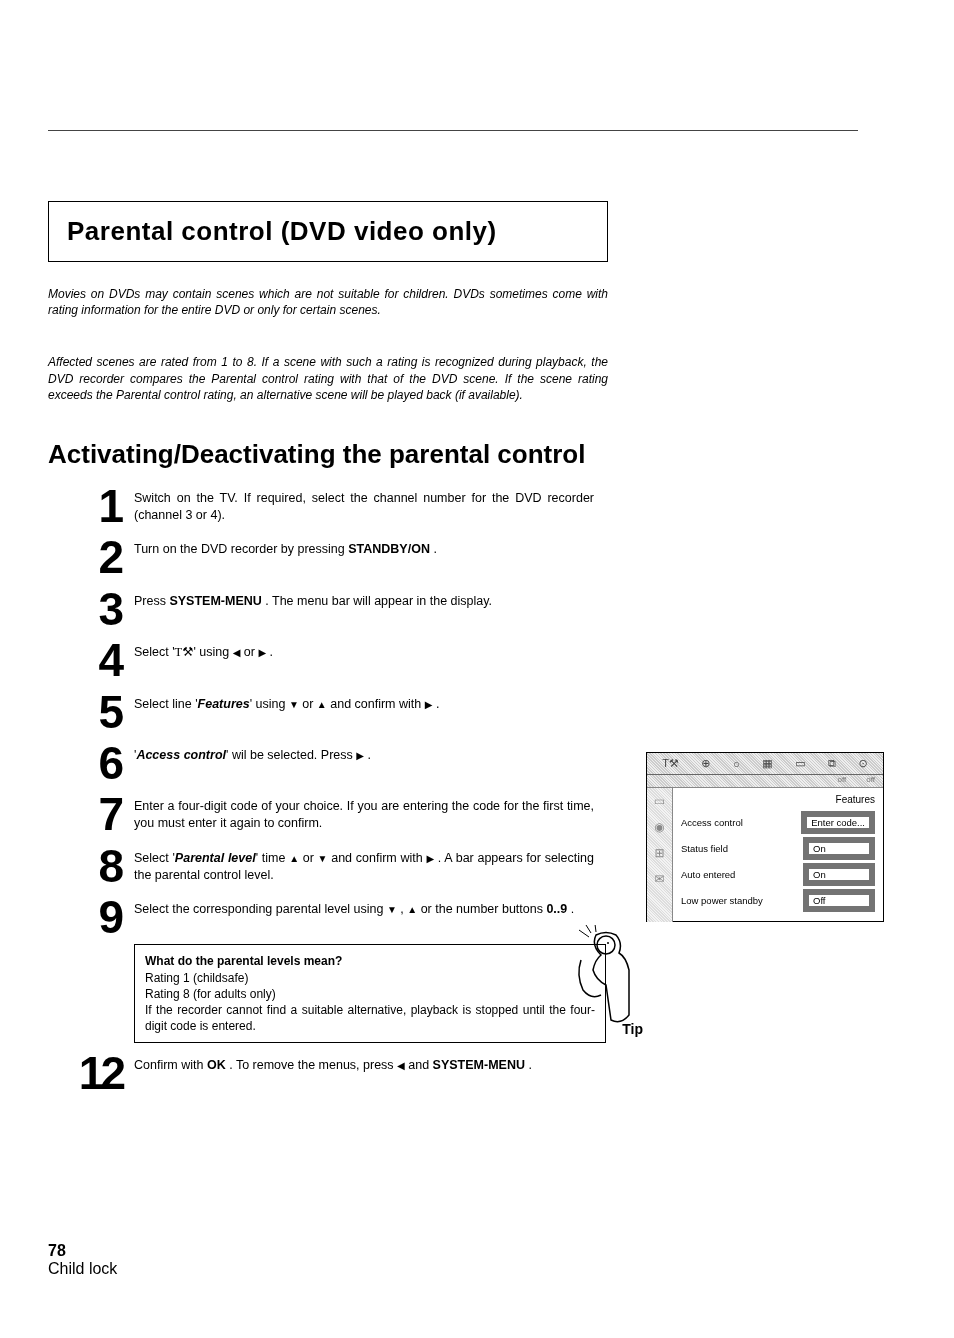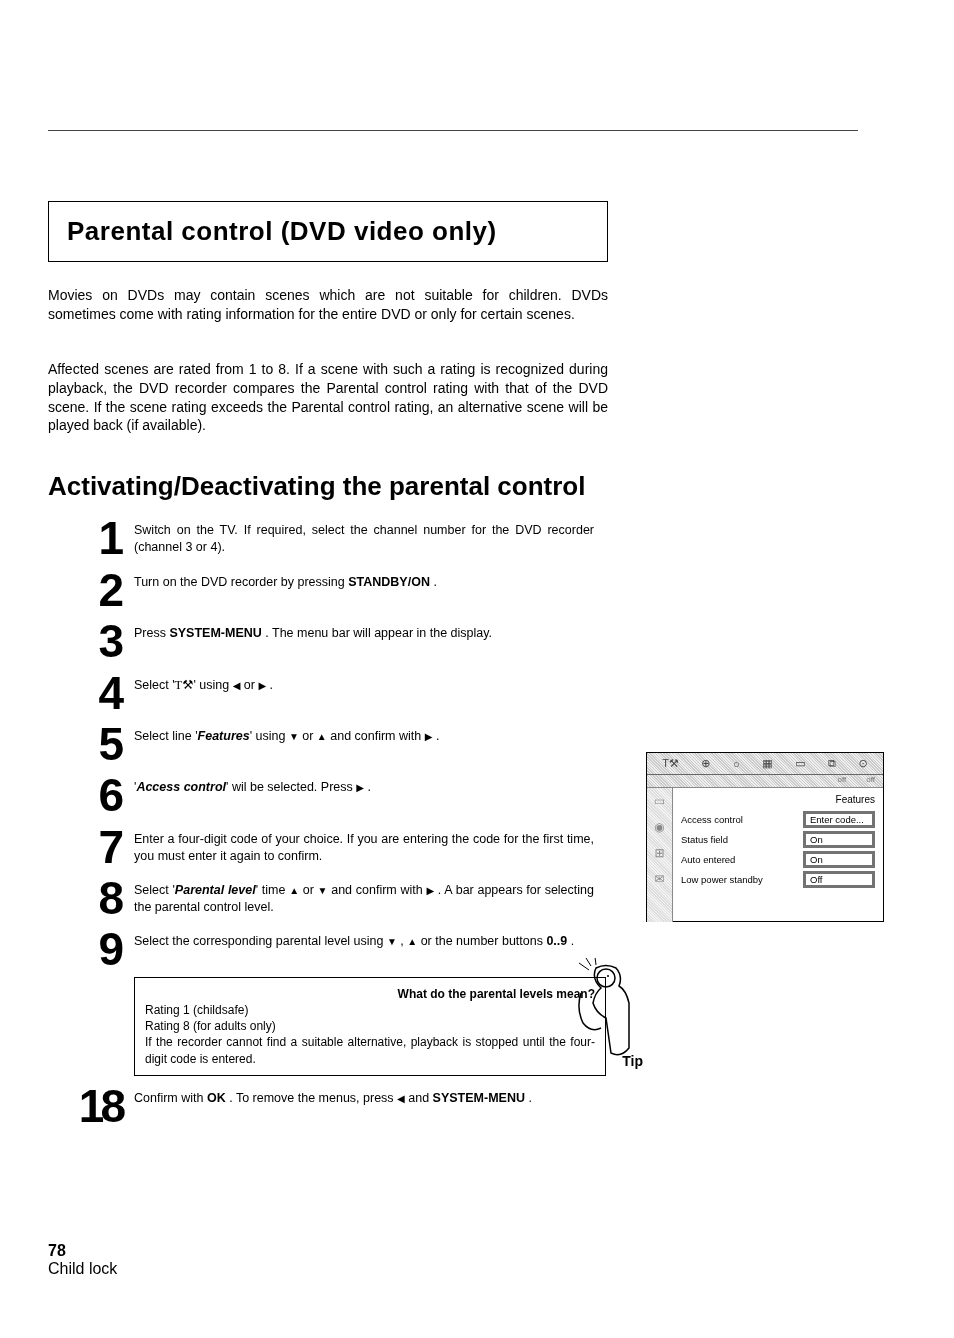--- a/index.html
+++ b/index.html
@@ -1,46 +1,46 @@
 <!DOCTYPE html>
 <html><head>
 <meta charset="utf-8">
 <style>
   * { box-sizing: border-box; margin: 0; padding: 0; }
   html, body { width: 954px; height: 1338px; background: #fff; font-family: "Helvetica Neue", Arial, sans-serif; color: #000; }
   .page { position: relative; width: 954px; height: 1338px; padding: 130px 96px 60px 48px; }
   .divider { border-top: 1.5px solid #444; margin-bottom: 70px; }
   .title-box { border: 1.5px solid #000; padding: 14px 18px; width: 560px; margin-bottom: 24px; }
   .title-box h1 { font-size: 26px; font-weight: bold; letter-spacing: 0.5px; }
-  .intro { font-size: 14px; line-height: 1.35; text-align: justify; font-family: "Gill Sans", "Helvetica Neue", Arial, sans-serif; font-weight: 300; margin-bottom: 36px; max-width: 560px; }
+  .intro { font-size: 12px; line-height: 1.35; text-align: justify; font-family: "Gill Sans", "Helvetica Neue", Arial, sans-serif; font-weight: 300; margin-bottom: 36px; max-width: 560px; font-style: italic; }
   .subheading { font-size: 26px; font-weight: bold; margin-bottom: 12px; }
   .steps { display: flex; flex-direction: column; gap: 6px; }
   .step-row { display: flex; align-items: flex-start; }
   .step-num { font-size: 46px; font-weight: bold; width: 74px; text-align: right; line-height: 0.9; padding-top: 4px; letter-spacing: -2px; }
   .step-num.wide { font-size: 46px; letter-spacing: -4px; }
   .step-text { font-size: 12.5px; line-height: 1.35; text-align: justify; font-family: "Gill Sans", "Helvetica Neue", Arial, sans-serif; font-weight: 300; padding-left: 12px; width: 472px; padding-top: 8px; }
   .step-text strong { font-weight: bold; }
   .step-text em { font-style: italic; font-weight: bold; }
   .tip-box { border: 1px solid #000; margin-left: 86px; width: 472px; padding: 8px 10px 8px 10px; font-size: 12px; line-height: 1.35; font-family: "Gill Sans", "Helvetica Neue", Arial, sans-serif; font-weight: 300; position: relative; }
-  .tip-box strong { font-weight: bold; display: block; text-align: right; }
+  .tip-box strong { font-weight: bold; display: block; }
   .tip-graphic { position: absolute; right: -46px; top: -20px; width: 80px; height: 120px; }
   .tip-label { position: absolute; right: -38px; bottom: 4px; font-weight: bold; font-size: 14px; }
   .osd { position: absolute; right: 70px; top: 752px; width: 238px; height: 170px; border: 1.5px solid #000; background: #fff; font-size: 9px; }
   .osd-topbar { height: 22px; background: repeating-linear-gradient(45deg, #ccc, #ccc 1px, #eee 1px, #eee 2px); border-bottom: 1px solid #666; display: flex; align-items: center; justify-content: space-around; padding: 0 4px; }
   .osd-topbar span { font-size: 11px; color: #444; }
   .osd-sub { height: 13px; background: repeating-linear-gradient(45deg, #ccc, #ccc 1px, #eee 1px, #eee 2px); border-bottom: 1px solid #888; display:flex; justify-content:flex-end; padding-right:8px; gap:20px;}
   .osd-sub span{font-size:8px;color:#777}
   .osd-body { display: flex; height: 134px; }
   .osd-side { width: 26px; background: repeating-linear-gradient(45deg, #ddd, #ddd 1px, #f3f3f3 1px, #f3f3f3 2px); border-right: 1px solid #888; display: flex; flex-direction: column; align-items: center; padding-top: 6px; gap: 12px; color:#888 }
   .osd-side span { font-size: 12px; }
   .osd-main { flex: 1; padding: 6px 8px; }
   .osd-title { text-align: right; font-size: 10px; margin-bottom: 6px; }
   .osd-row { display: flex; justify-content: space-between; align-items: center; margin-bottom: 3px; }
   .osd-row .lbl { font-size: 9.5px; }
-  .osd-row .val { border: 3px solid #737373; padding: 0px 4px; font-size: 9.5px; min-width: 72px; text-align: left; background: #fff; }
+  .osd-row .val { border: 6px solid #737373; padding: 0px 4px; font-size: 9.5px; min-width: 72px; text-align: left; background: #fff; }
   .footer { position: absolute; bottom: 60px; left: 48px; right: 96px; display: flex; justify-content: space-between; align-items: baseline; flex-direction: column; }
   .page-num { font-size: 16px; font-weight: bold; }
   .footer-title { font-size: 16px; font-weight: 300; font-family: "Gill Sans", Arial, sans-serif; }
   .tri { display: inline-block; font-size: 10px; vertical-align: baseline; }
   .icon-wrench { font-family: serif; }
 </style>
 </head>
 <body>
 
 <div class="page">
@@ -125,21 +125,21 @@
         <path d="M30 30 Q20 20 25 10 Q35 5 45 10 Q52 18 48 28 Q55 32 58 45 L58 90 Q50 100 40 95 L35 60 Q25 55 22 45 Q24 35 30 30 Z" fill="none" stroke="#000" stroke-width="1.5"></path>
         <circle cx="35" cy="20" r="9" fill="none" stroke="#000" stroke-width="1.5"></circle>
         <circle cx="37" cy="18" r="1" fill="#000"></circle>
         <path d="M10 35 Q5 50 12 65 Q20 75 30 70" fill="none" stroke="#000" stroke-width="1.5"></path>
         <path d="M18 12 L8 5 M20 8 L15 0 M25 7 L24 -1" stroke="#000" stroke-width="1"></path>
       </svg>
       <div class="tip-label">Tip</div>
     </div>
 
     <div class="step-row">
-      <div class="step-num wide">18</div>
+      <div class="step-num wide">12</div>
       <div class="step-text">
         <span>Confirm with </span><strong>OK</strong><span> . To remove the menus, press </span><span class="tri">◀</span><span> and </span><strong>SYSTEM-MENU</strong><span> .</span>
       </div>
     </div>
 
   </div>
 
   <div class="osd">
     <div class="osd-topbar">
       <span>T⚒</span>

